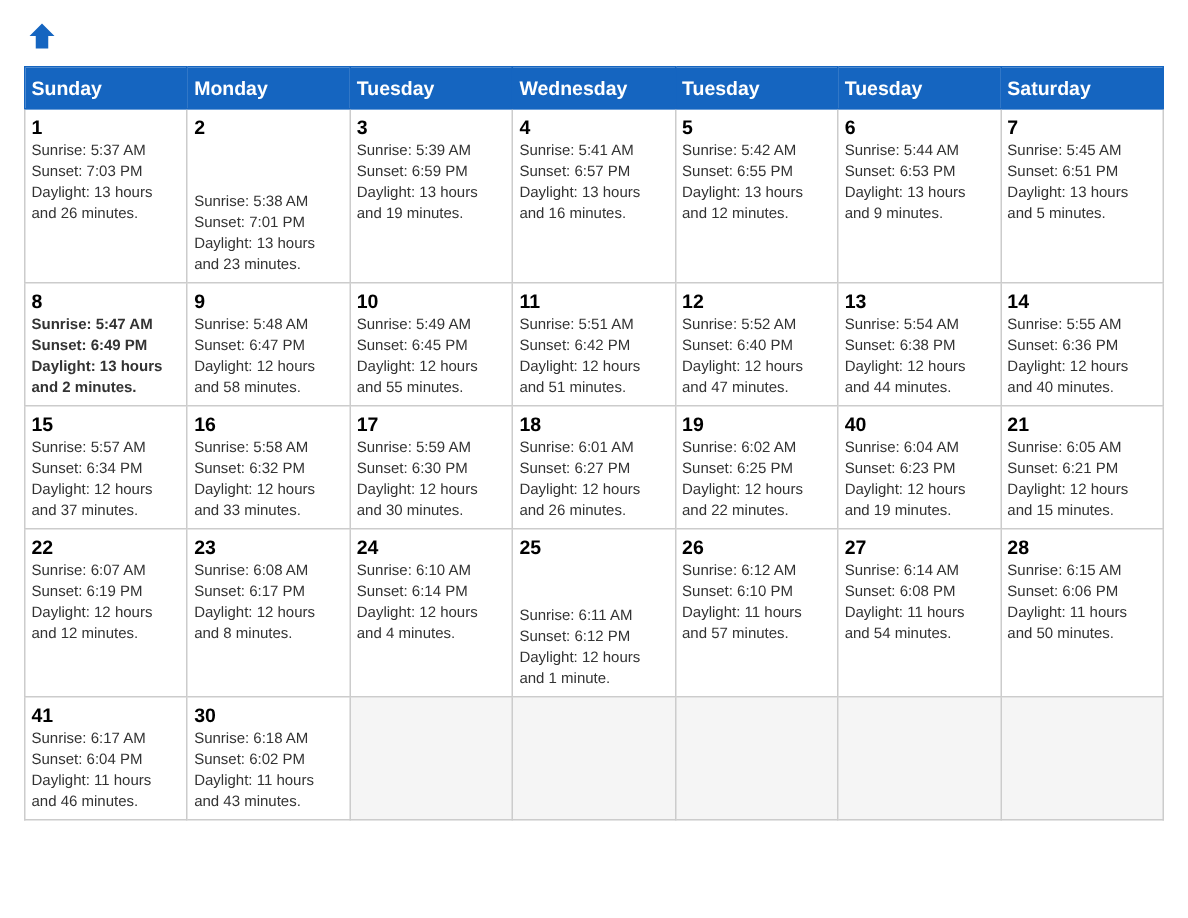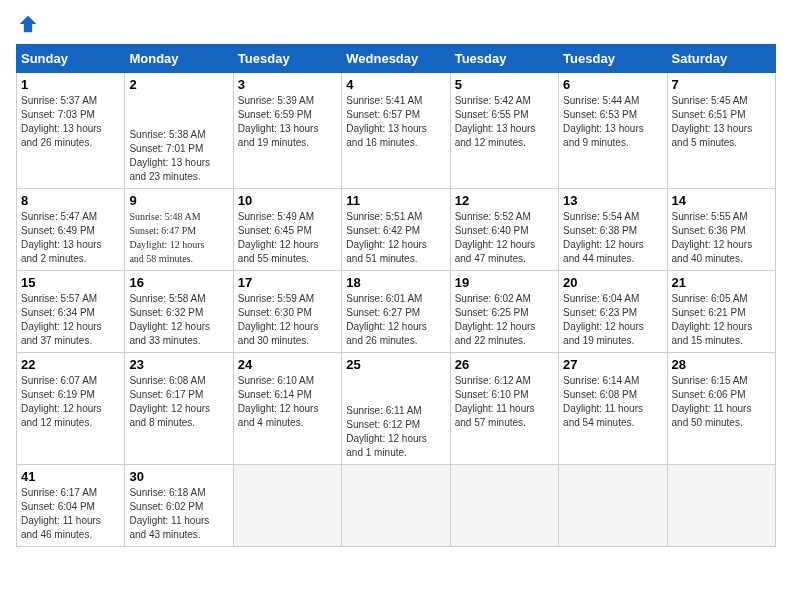--- a/index.html
+++ b/index.html
@@ -170,28 +170,28 @@
           <span class="day-num">7</span>
           <div class="day-info" style="white-space: pre-line;">Sunrise: 5:45 AM
 Sunset: 6:51 PM
 Daylight: 13 hours
 and 5 minutes.</div>
         </td>
       </tr>
       <tr>
         <td>
           <span class="day-num">8</span>
-          <div class="day-info" style="white-space: pre-line;">Sunrise: 5:47 AM
+          <div class="day-info" style="white-space: pre-line; font-weight: bold;">Sunrise: 5:47 AM
 Sunset: 6:49 PM
 Daylight: 13 hours
 and 2 minutes.</div>
         </td>
         <td>
           <span class="day-num">9</span>
-          <div class="day-info" style="white-space: pre-line; font-family: Liberation Serif, serif;">Sunrise: 5:48 AM
+          <div class="day-info" style="white-space: pre-line;">Sunrise: 5:48 AM
 Sunset: 6:47 PM
 Daylight: 12 hours
 and 58 minutes.</div>
         </td>
         <td>
           <span class="day-num">10</span>
           <div class="day-info" style="white-space: pre-line;">Sunrise: 5:49 AM
 Sunset: 6:45 PM
 Daylight: 12 hours
 and 55 minutes.</div>
@@ -255,21 +255,21 @@
 and 26 minutes.</div>
         </td>
         <td>
           <span class="day-num">19</span>
           <div class="day-info" style="white-space: pre-line;">Sunrise: 6:02 AM
 Sunset: 6:25 PM
 Daylight: 12 hours
 and 22 minutes.</div>
         </td>
         <td>
-          <span class="day-num">20</span>
+          <span class="day-num">40</span>
           <div class="day-info" style="white-space: pre-line;">Sunrise: 6:04 AM
 Sunset: 6:23 PM
 Daylight: 12 hours
 and 19 minutes.</div>
         </td>
         <td>
           <span class="day-num">21</span>
           <div class="day-info" style="white-space: pre-line;">Sunrise: 6:05 AM
 Sunset: 6:21 PM
 Daylight: 12 hours

